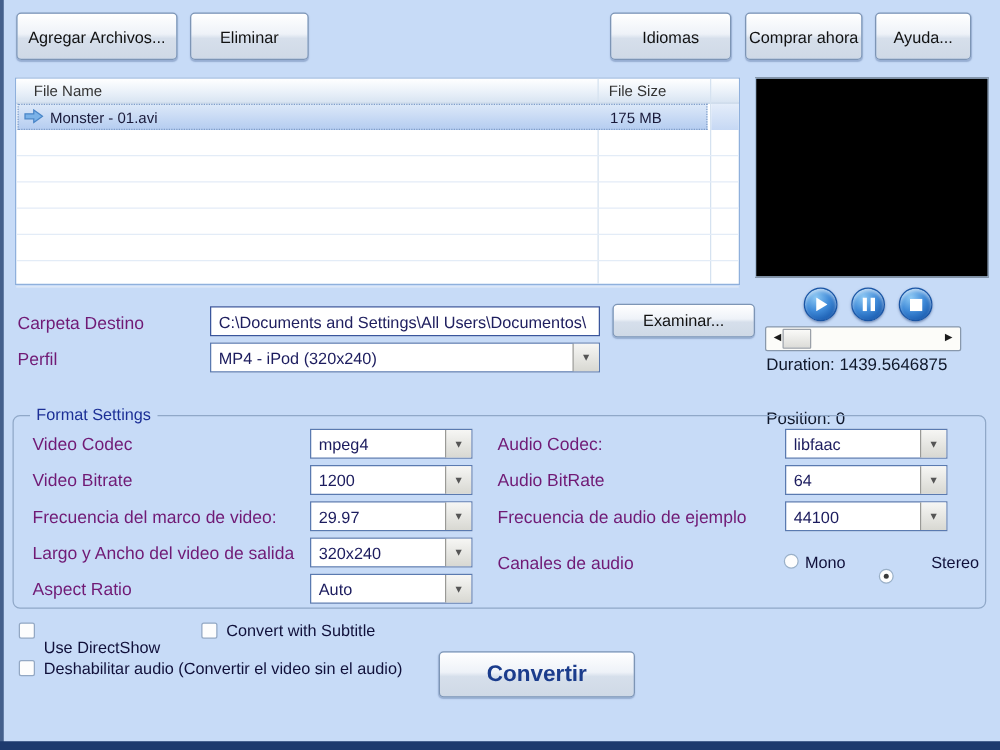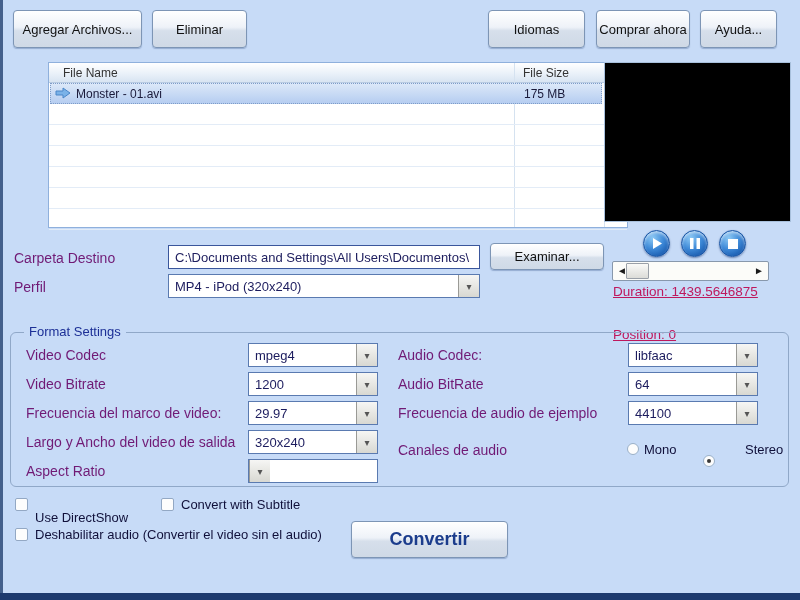--- a/index.html
+++ b/index.html
@@ -22,21 +22,21 @@
     border:1px solid #7d95b5;
     border-radius:4px;
     font-size:13px; color:#111;
     display:flex; align-items:center; justify-content:center;
     box-shadow:0 1px 1px rgba(60,90,140,.35), inset 0 1px 0 #fff;
     cursor:default;
   }
   .btn-big { font-weight:bold; font-size:18px; color:#1b3c8c; }
 
   
-  .filelist { left:12px; top:62px; width:580px; height:166px; background:#fff; border:1px solid #8fb0dc;margin-left:36px; }
+  .filelist { left:12px; top:62px; width:580px; height:166px; background:#fff; border:1px solid #8fb0dc; }
   .fl-header {
     left:0; top:0; width:100%; height:20px;
     background:linear-gradient(to bottom,#ffffff,#eaf1f9 55%,#d8e4f2);
     border-bottom:1px solid #b8cbe2;
     font-size:12px; color:#333;
   }
   .fl-col-sep { top:0; width:1px; height:100%; background:#d5e2f0; }
   .fl-row-sel {
     left:1px; top:20px; width:552px; height:21px;
     background:linear-gradient(to bottom,#dde9f9,#b4ccf0);
@@ -61,21 +61,21 @@
   .scrollbar {
     left:612px; top:261px; width:157px; height:20px;
     background:#fcfcf9; border:1px solid #8898ac; border-radius:2px;
   }
   .sb-arrow { font-size:10px; color:#1a1a1a; line-height:18px; }
   .sb-thumb {
     left:13px; top:1px; width:23px; height:16px;
     background:linear-gradient(to bottom,#fafaf8,#dcdcd8);
     border:1px solid #9aa0a8; border-radius:1px;
   }
-  .blue-text { color:#be185d; font-size:13.5px;text-decoration:underline; }
+  .blue-text { color:#0f172a; font-size:13.5px; }
 
   
   .lbl { color:#701a75; font-size:14px; white-space:nowrap; }
   .field {
     background:#fff; border:1px solid #3a569c;
     font-size:13px; color:#202060;
     display:flex; align-items:center; padding:0 6px; overflow:hidden; white-space:nowrap;
   }
   .combo { background:#fff; border:1px solid #5a7ab0; display:flex; }
   .combo .val { flex:1; font-size:13px; color:#1c1c5e; padding:2px 6px; display:flex; align-items:center; overflow:hidden; white-space:nowrap; }
@@ -201,20 +201,21 @@
   <span class="val">29.97</span>
     <span class="arrow">▾</span>
 </div>
 <div class="abs lbl" style="left:26px;top:434px;text-align:center;">Largo y Ancho del video de salida</div>
 <div class="abs combo" style="left:248px;top:430px;width:130px;height:24px;">
   <span class="val">320x240</span>
     <span class="arrow">▾</span>
 </div>
 <div class="abs lbl" style="left:26px;top:463px;">Aspect Ratio</div>
 <div class="abs combo" style="left:248px;top:459px;width:130px;height:24px;">
+  <span class="val">Auto</span>
     <span class="arrow">▾</span>
 </div>
 
 <div class="abs lbl" style="left:398px;top:347px;">Audio Codec:</div>
 <div class="abs combo" style="left:628px;top:343px;width:130px;height:24px;">
   <span class="val">libfaac</span>
     <span class="arrow">▾</span>
 </div>
 <div class="abs lbl" style="left:398px;top:376px;">Audio BitRate</div>
 <div class="abs combo" style="left:628px;top:372px;width:130px;height:24px;">

